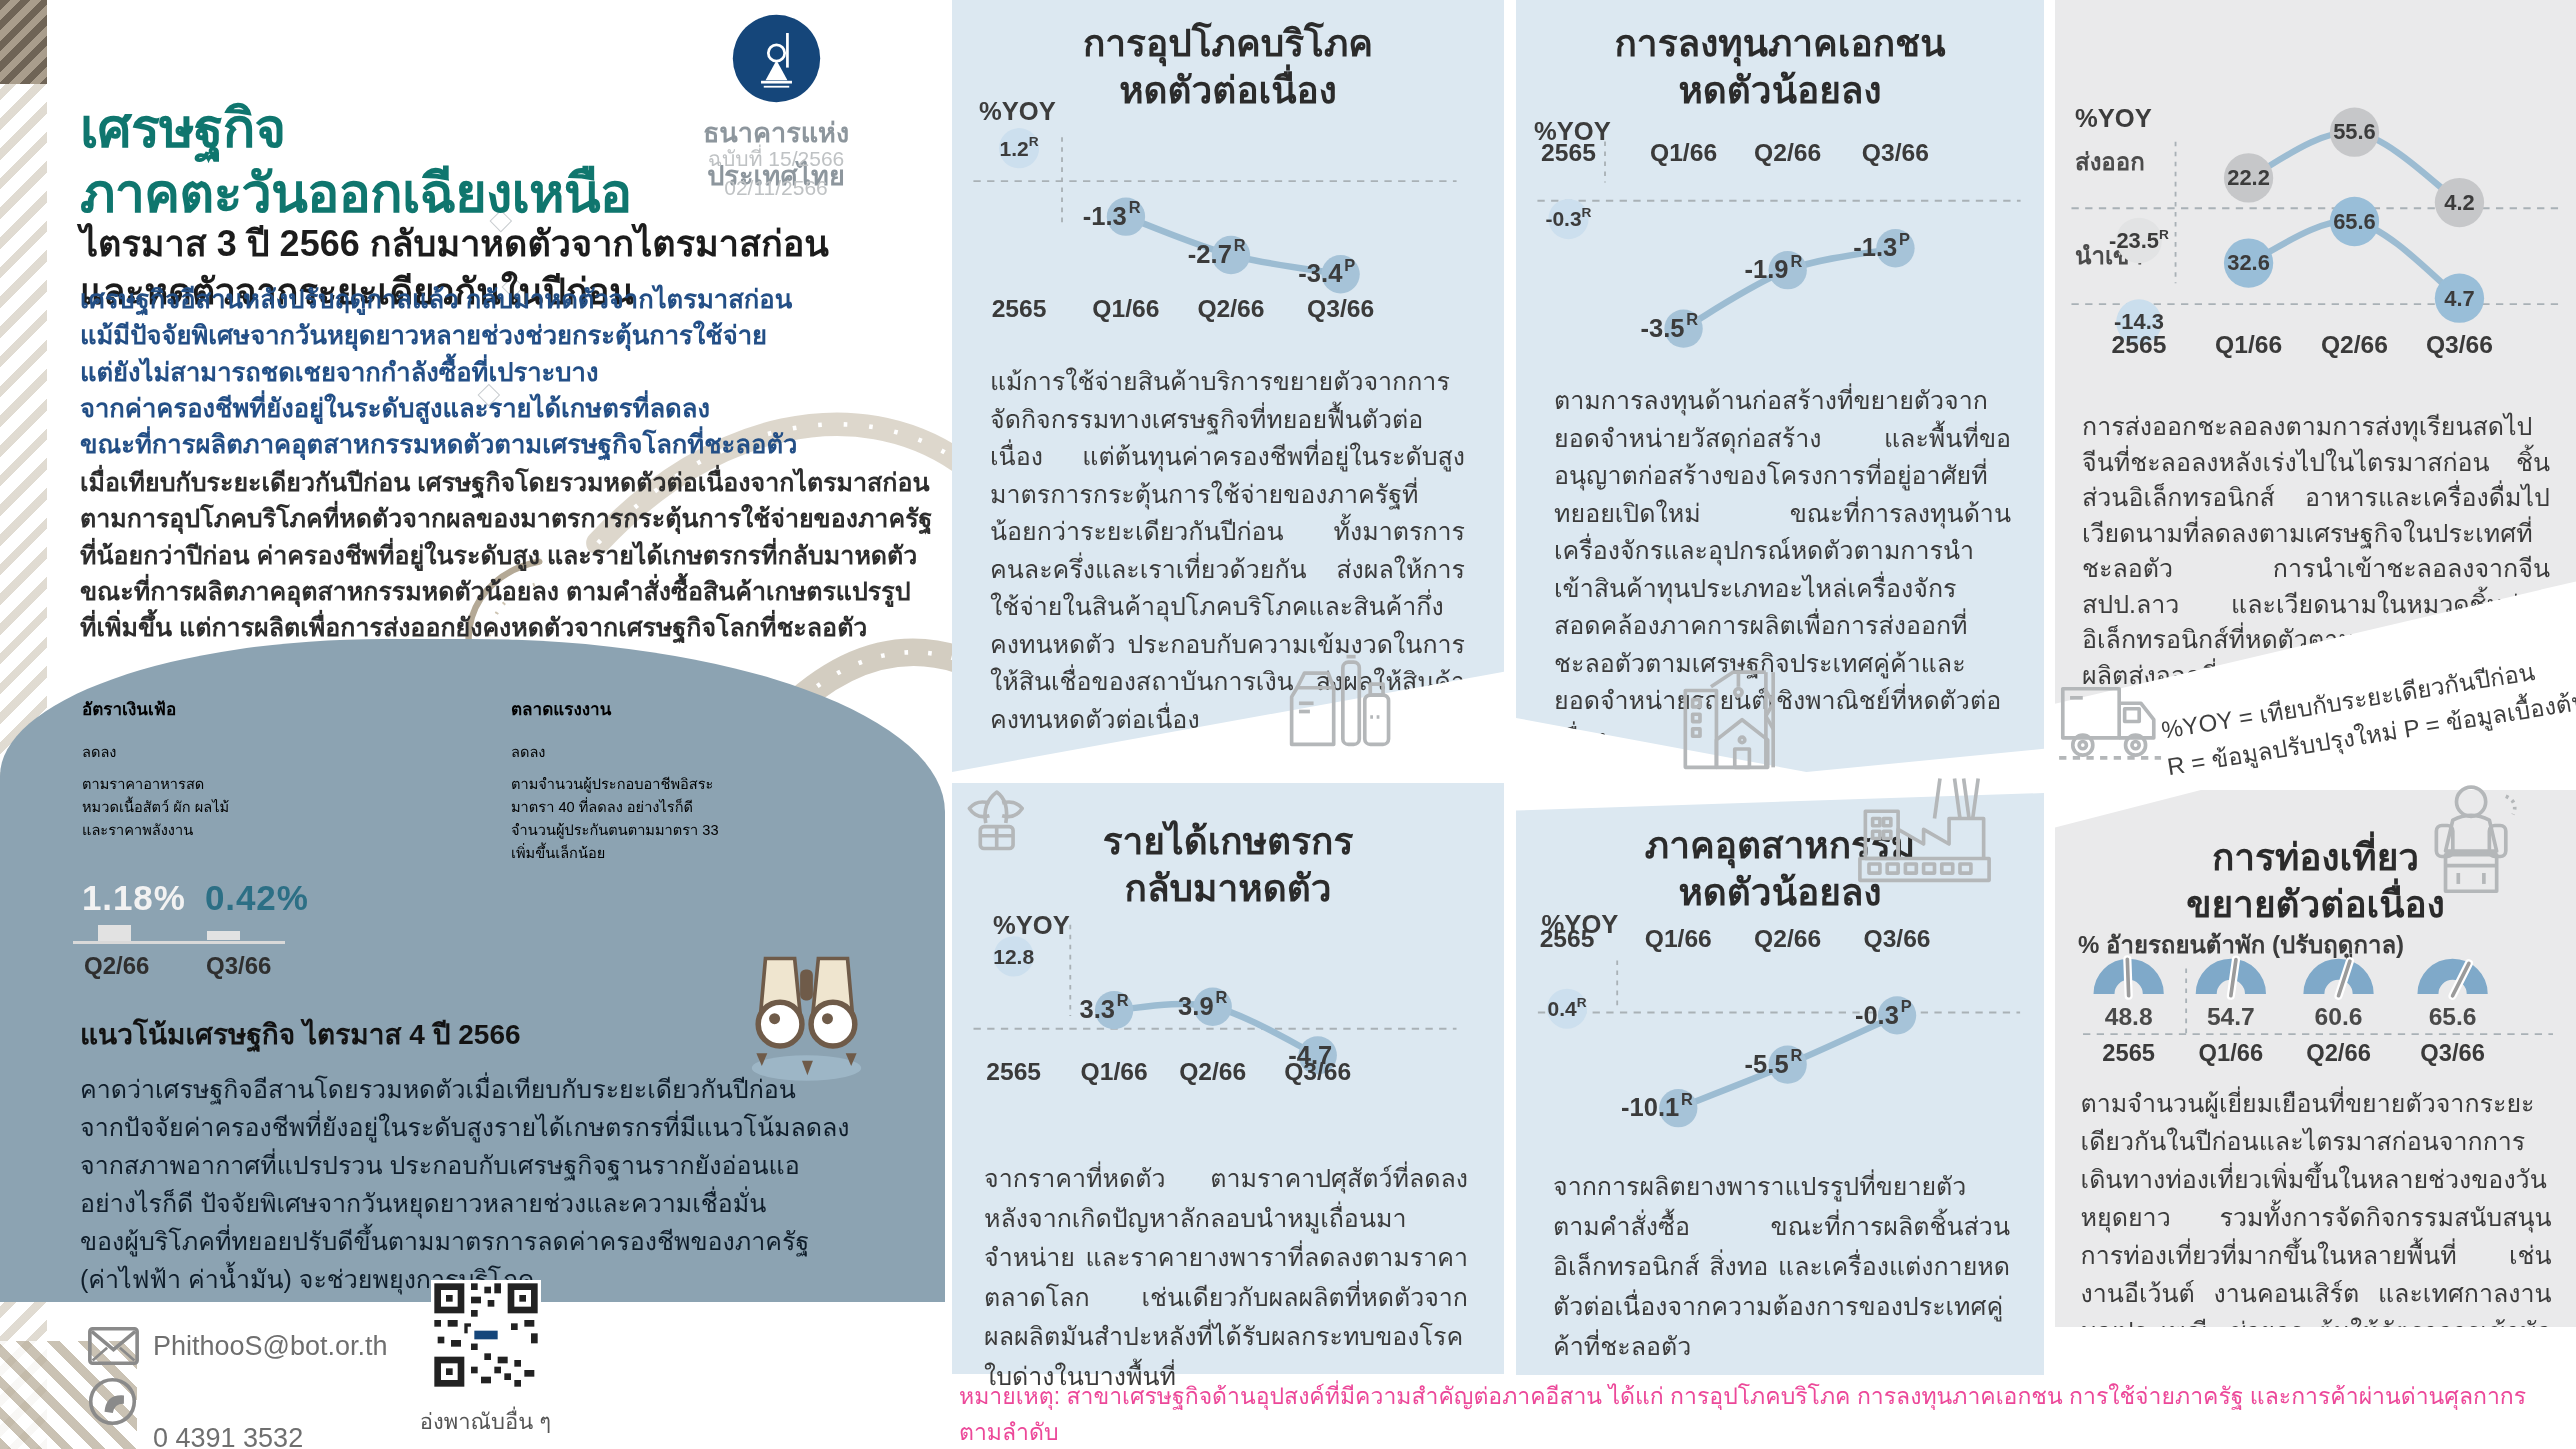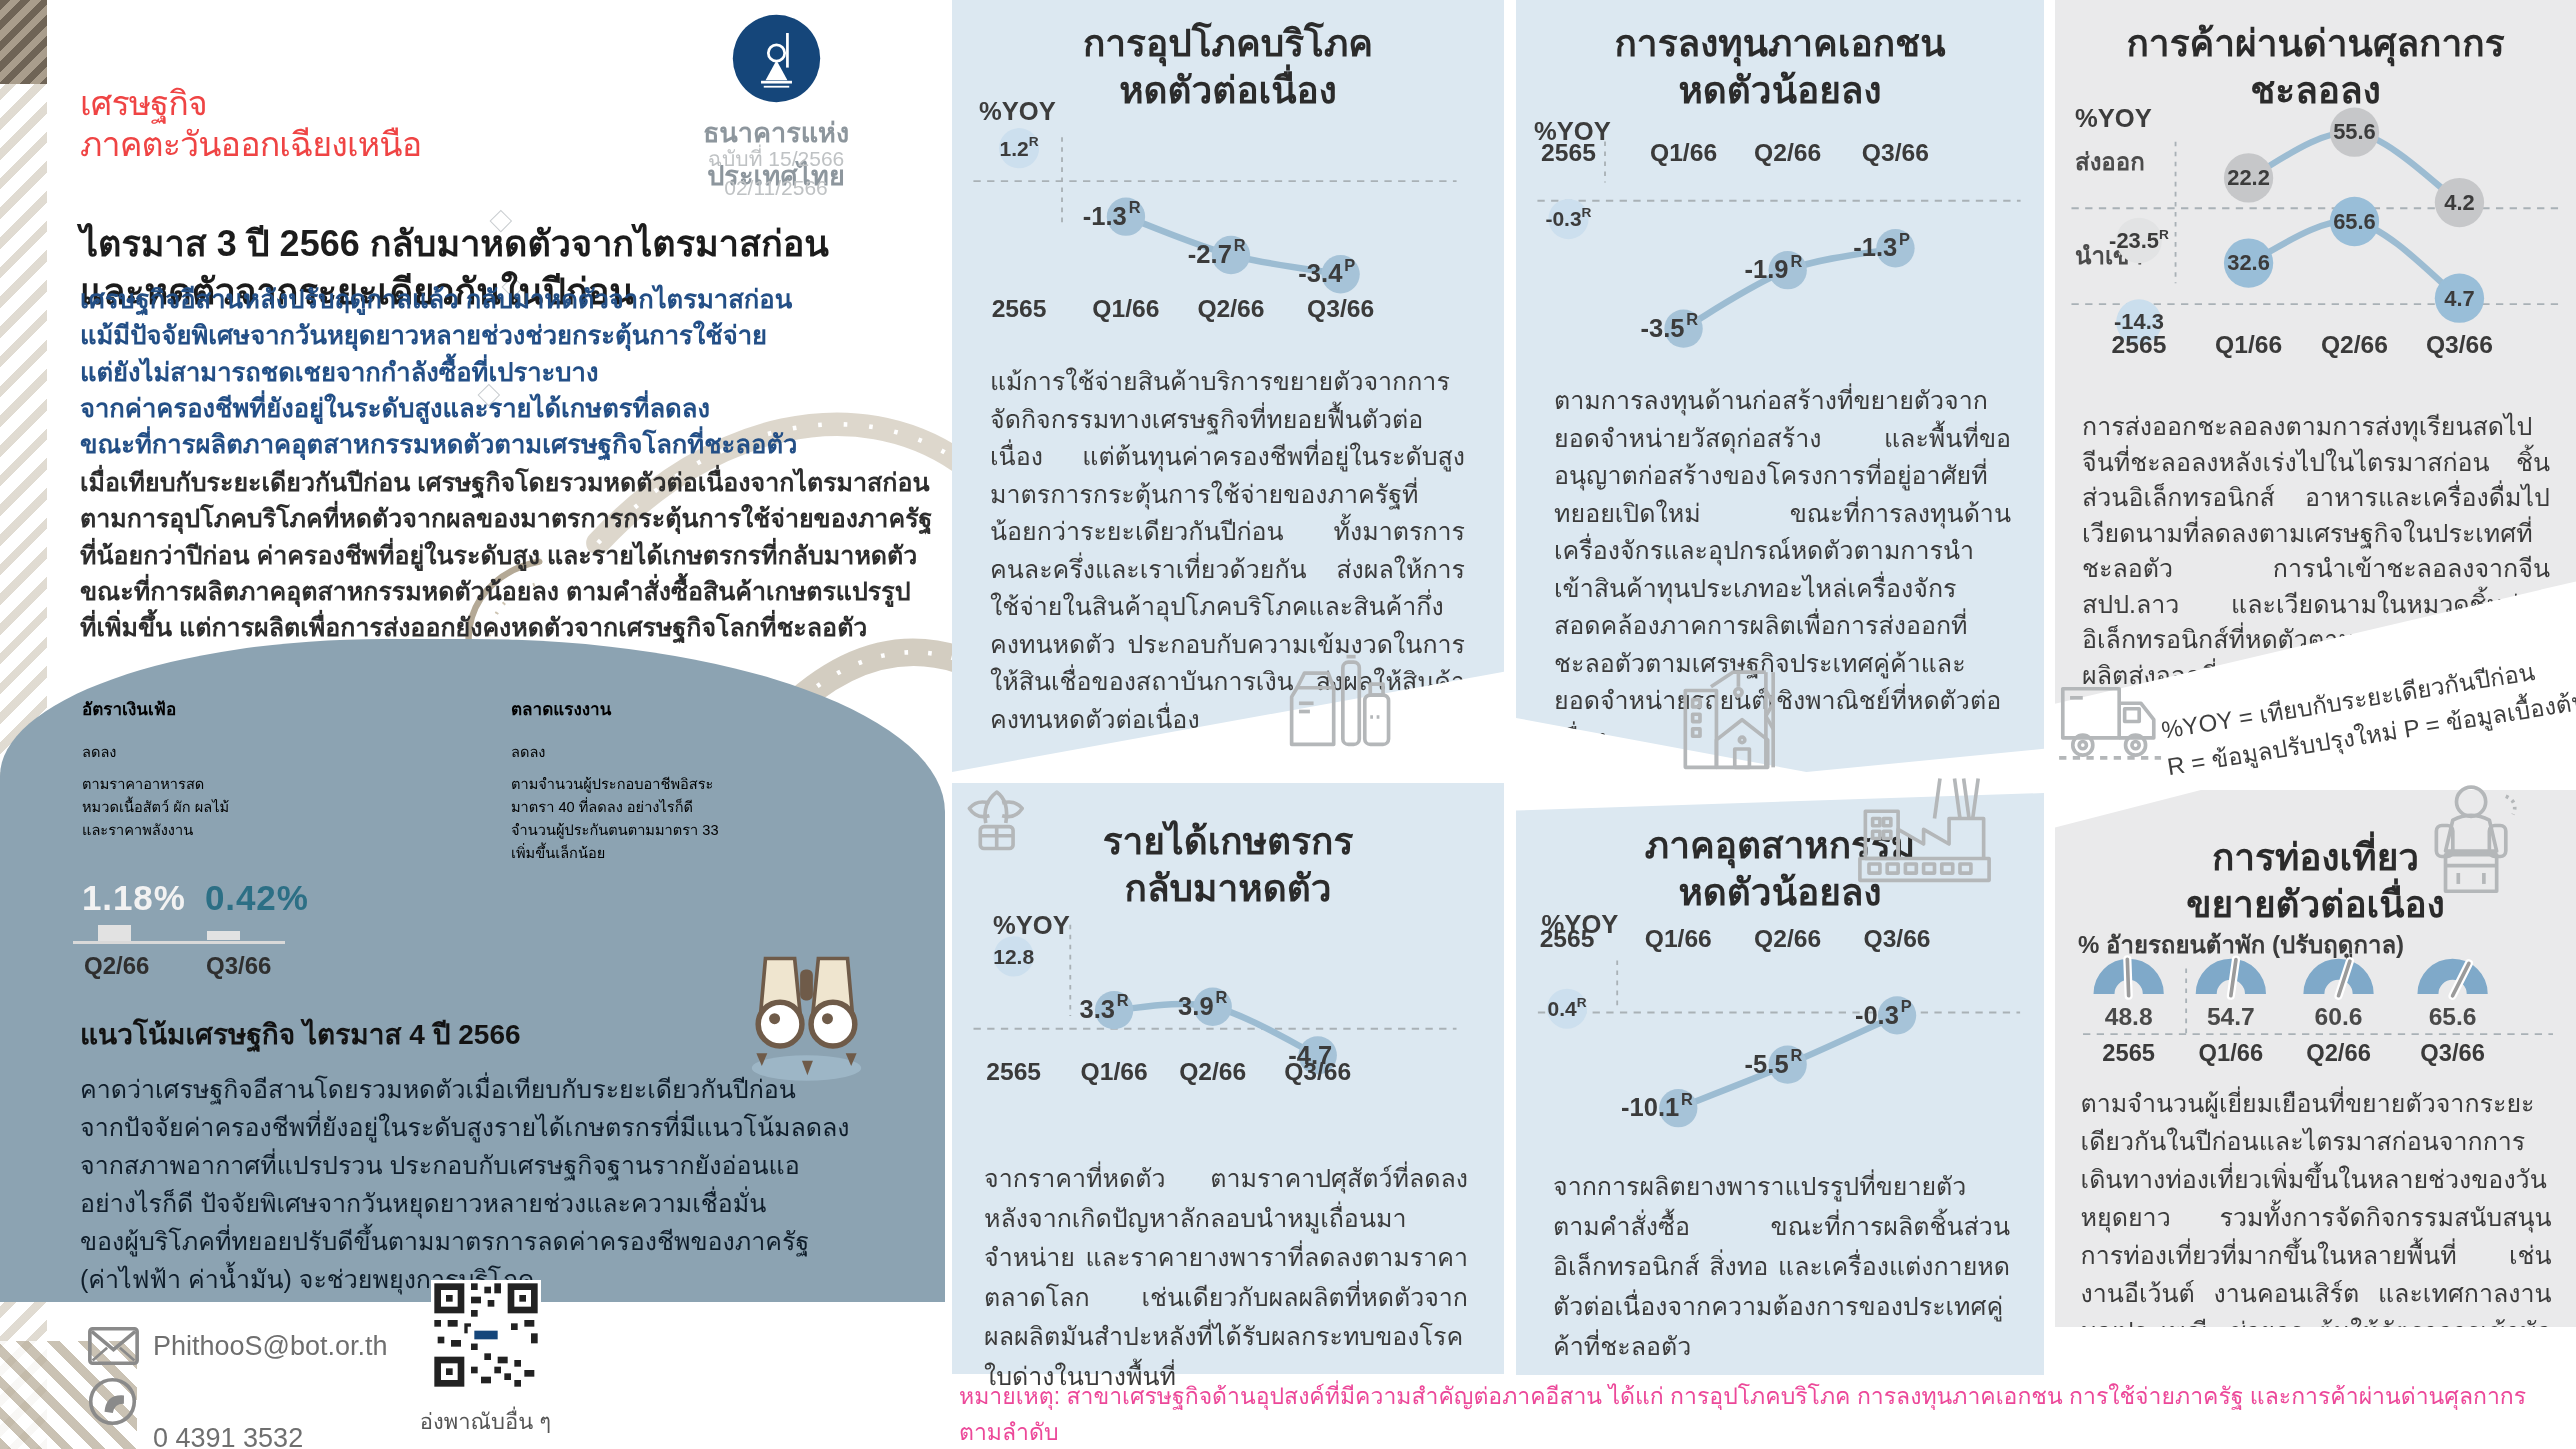--- a/index.html
+++ b/index.html
@@ -1,21 +1,21 @@
 <!DOCTYPE html>
 <html lang="th" style="font-size:14.6px"><head>
 <meta charset="utf-8">
 <style>
   html,body{margin:0;padding:0;background:#fff;}
   #root{position:relative;width:2576px;height:1449px;background:#ffffff;overflow:hidden;
         font-family:"Liberation Sans","DejaVu Sans",sans-serif;}
   .abs{position:absolute;}
   .pre{white-space:pre-line;}
   
-  .main-title{font-size:34px;font-weight:400;color:#ef4444;line-height:1.2;letter-spacing:-0.9px;}
+  .main-title{font-size:54px;font-weight:700;color:#0f766e;line-height:1.2;letter-spacing:-0.9px;}
   .sub-title{font-size:36px;font-weight:800;color:#1c1c1c;line-height:1.35;}
   .lead{font-size:25.6px;font-weight:700;color:#234f86;line-height:1.42;}
   .mainbody{font-size:25px;font-weight:600;color:#2e2e2e;line-height:1.45;}
   .org-name{font-size:27px;font-weight:700;color:#8d969d;text-align:center;}
   .org-issue{font-size:21px;color:#bfc2c4;text-align:center;line-height:1.45;}
   
   .blob{left:0;top:639px;width:945px;height:663px;background:#8ca3b2;
         border-top-left-radius:384px 137px;border-top-right-radius:475px 173px;}
   .outlook-title{font-size:28px;font-weight:800;color:#121212;}
   .outlook-body{font-size:25px;font-weight:500;color:#0f1d2a;line-height:1.52;}
@@ -254,21 +254,20 @@
         <text x="416" y="156" text-anchor="end" font-size="28" font-weight="700" fill="#3b3b3b">-1.3<tspan dx="2" dy="-13" font-size="18" font-weight="600">P</tspan></text>
         <text x="42" y="52" text-anchor="middle" font-size="27" font-weight="600" fill="#3a3a3a">2565</text>
         <text x="168" y="52" text-anchor="middle" font-size="27" font-weight="600" fill="#3a3a3a">Q1/66</text>
         <text x="282" y="52" text-anchor="middle" font-size="27" font-weight="600" fill="#3a3a3a">Q2/66</text>
         <text x="400" y="52" text-anchor="middle" font-size="27" font-weight="600" fill="#3a3a3a">Q3/66</text>
       </svg>
     <p class="pbody" style="left:38px;top:382px;width:457px;">ตามการลงทุนด้านก่อสร้างที่ขยายตัวจากยอดจำหน่ายวัสดุก่อสร้าง และพื้นที่ขออนุญาตก่อสร้างของโครงการที่อยู่อาศัยที่ทยอยเปิดใหม่ ขณะที่การลงทุนด้านเครื่องจักรและอุปกรณ์หดตัวตามการนำเข้าสินค้าทุนประเภทอะไหล่เครื่องจักร สอดคล้องภาคการผลิตเพื่อการส่งออกที่ชะลอตัวตามเศรษฐกิจประเทศคู่ค้าและยอดจำหน่ายรถยนต์เชิงพาณิชย์ที่หดตัวต่อเนื่อง</p>
   </section>
 
   <section class="panel gray" style="left:2055px;top:0;width:521px;height:765px;clip-path:polygon(0 0,100% 0,100% 76%,0 92%);">
-    <h2 class="ptitle" style="top:20px;"><span>การค้าผ่านด่านศุลกากร</span><br><span>ชะลอลง</span></h2>
     <div class="unit" style="left:20px;top:104px;">%YOY</div>
     <span class="serlab" style="left:20px;top:142px;">ส่งออก</span>
     <span class="serlab" style="left:20px;top:236px;">นำเข้า</span>
     <svg class="chart" style="left:9px;top:96px;" width="507" height="283" viewBox="0 0 555 310">
         <line x1="8" y1="123" x2="547" y2="123" stroke="#a9b1b6" stroke-width="2" stroke-dasharray="8 7"></line>
         <line x1="8" y1="228" x2="547" y2="228" stroke="#a9b1b6" stroke-width="2" stroke-dasharray="8 7"></line>
         <line x1="122" y1="50" x2="122" y2="205" stroke="#a9b1b6" stroke-width="2" stroke-dasharray="5 6"></line>
         <path d="M202,89.7C221.33333333333334,81.35 279.5,35.099999999999994 318,39.599999999999994C356.5,44.099999999999994 413.8333333333333,103.85 433,116.7" stroke="#9cbcd2" stroke-width="7" fill="none" stroke-linecap="round"></path>
         <circle cx="82" cy="158.25" r="25" fill="#e2e3e4"></circle>
         <text x="82" y="166.25" text-anchor="middle" font-size="24" font-weight="600" fill="#3b3b3b">-23.5<tspan dy="-10" font-size="15">R</tspan></text>

